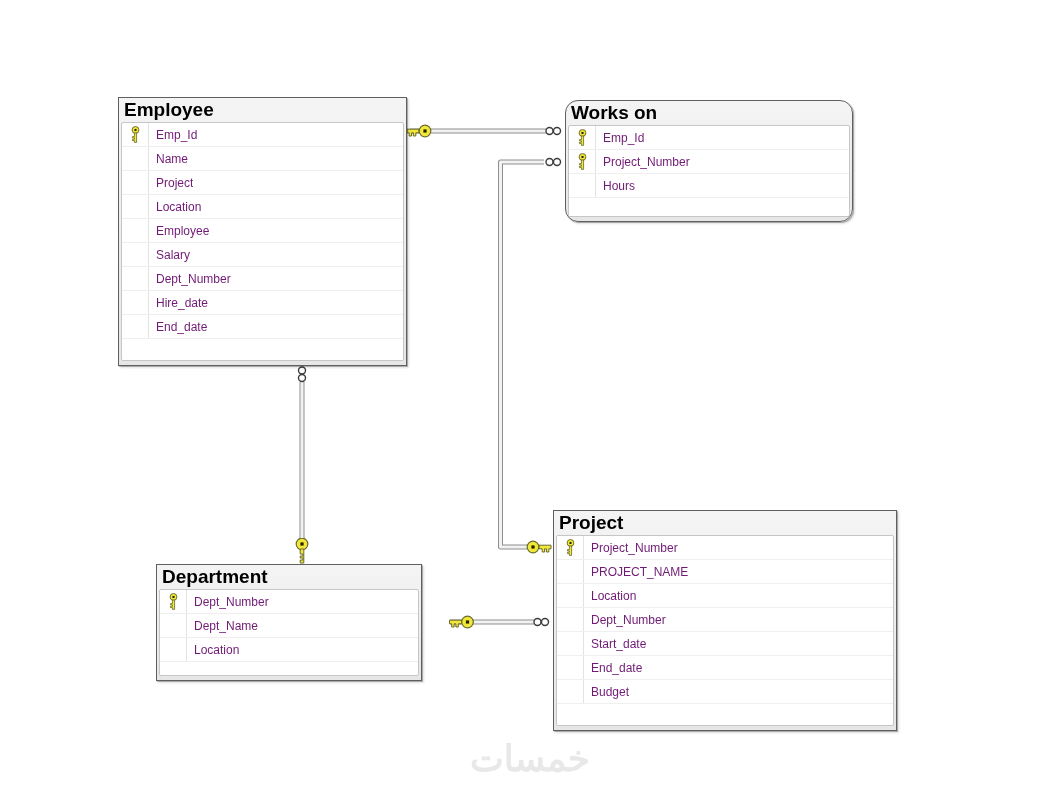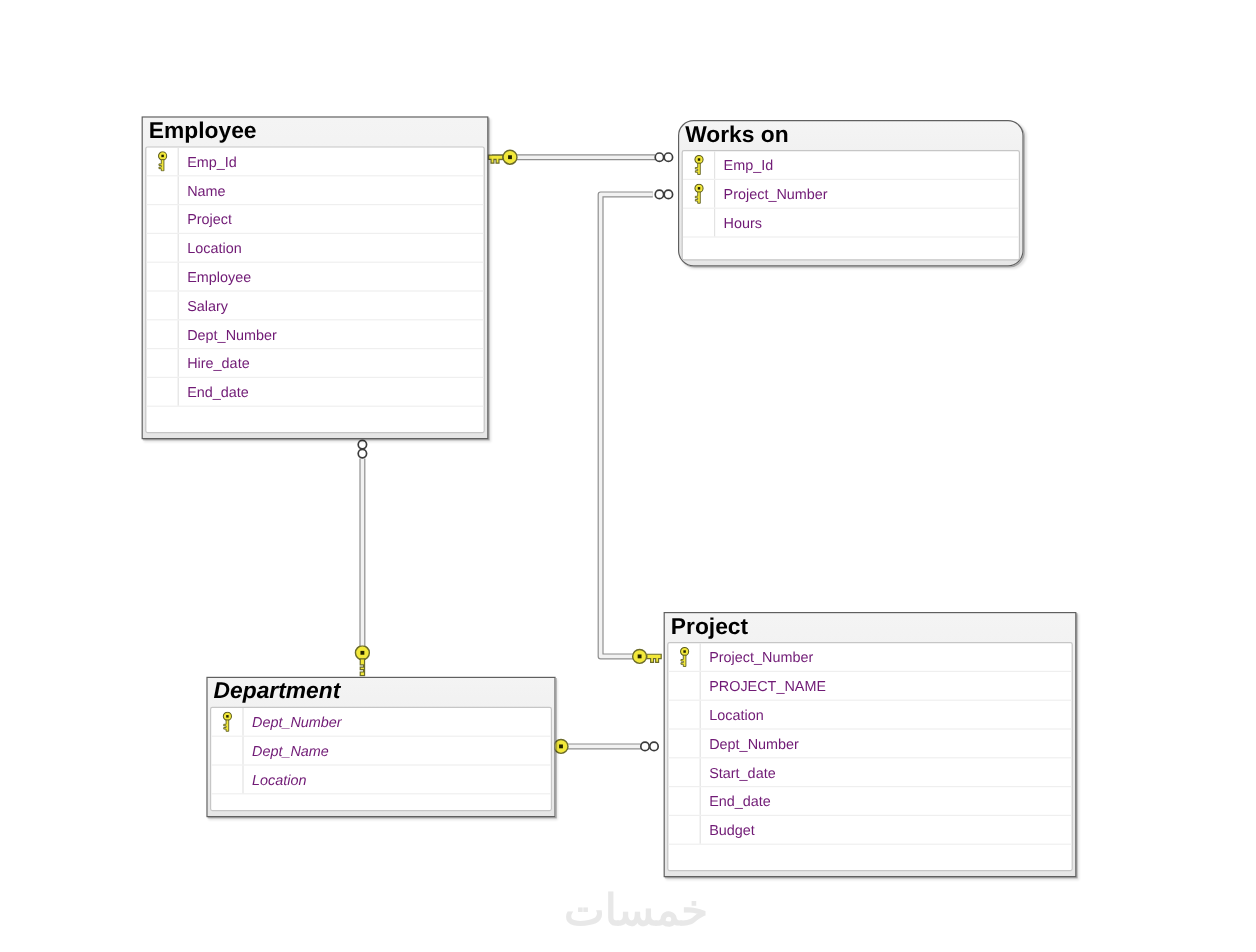--- a/index.html
+++ b/index.html
@@ -355,21 +355,21 @@
           <rect x="5.3" y="4.8" width="3.4" height="3.4" fill="#222200"></rect>
           <path d="M5.2,11.5 L8.8,11.5 L8.8,27 L5.2,27 L5.2,24 L2,24 L2,21.8 L5.2,21.8 L5.2,19.6 L2,19.6 L2,17.4 L5.2,17.4 Z" fill="#f2e83a" stroke="#5c5c20" stroke-width="1.2"></path>
         </svg>
       </div>
       <div class="fieldname">Budget</div>
     </div>
   </div>
       </div>
   </div>
 
-  <div class="table-node" style="left:172px;top:564px;width:291px;height:117px;font-style:italic;">
+  <div class="table-node" style="left:156px;top:564px;width:266px;height:117px;">
     <div class="table-title">Department</div>
     <div class="table-body">
         <div class="rows">
     <div class="row">
       <div class="keycell">
         <svg class="rowkey" viewBox="0 0 14 28">
           <circle cx="7" cy="6.5" r="5.6" fill="#f2e83a" stroke="#5c5c20" stroke-width="1.4"></circle>
           <rect x="5.3" y="4.8" width="3.4" height="3.4" fill="#222200"></rect>
           <path d="M5.2,11.5 L8.8,11.5 L8.8,27 L5.2,27 L5.2,24 L2,24 L2,21.8 L5.2,21.8 L5.2,19.6 L2,19.6 L2,17.4 L5.2,17.4 Z" fill="#f2e83a" stroke="#5c5c20" stroke-width="1.2"></path>
         </svg>

